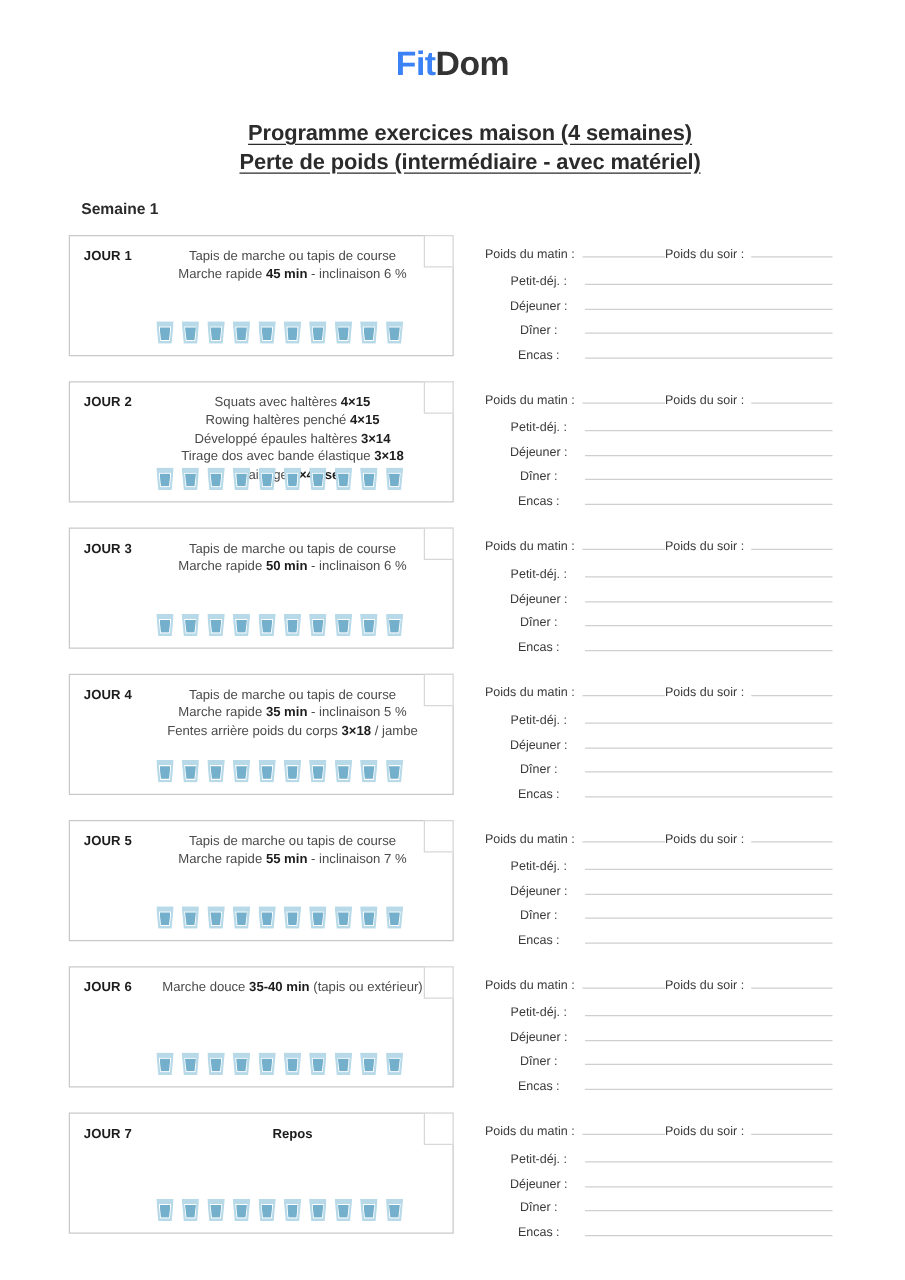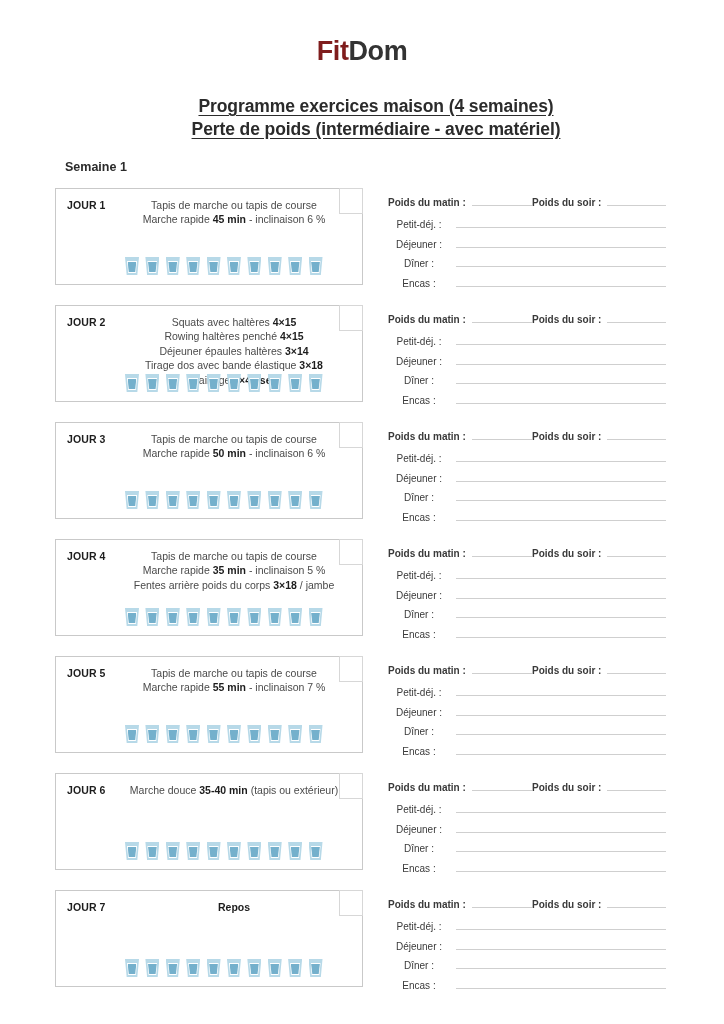--- a/index.html
+++ b/index.html
@@ -22,21 +22,21 @@
     width: 100%;
     text-align: center;
     padding-top: 36px;
   }
   .logo {
     font-size: 27px;
     font-weight: bold;
     letter-spacing: -0.4px;
     display: inline-block;
   }
-  .logo .fit { color: #7f1d1d; }
+  .logo .fit { color: #3b82f6; }
   .logo .dom { color: #333333; }
 
   
   .title-block {
     text-align: center;
     margin-top: 28px;
   }
   .title-line {
     font-size: 17.5px;
     font-weight: bold;
@@ -180,32 +180,31 @@
     height: 12px;
   }
   .weights-row {
     display: flex;
     align-items: baseline;
     height: 21px;
   }
   .w-group {
     display: flex;
     align-items: baseline;
-    font-weight: bold;
   }
   .w-group.first { width: 144px; }
   .w-group.second { flex: 1; }
   .w-rule {
     flex: 1;
     border-bottom: 1px solid #cfcfcf;
     margin-left: 6px;
     height: 12px;
     min-width: 48px;
   }
-  .log-rows { margin-top: 1px; }
+  .log-rows { margin-top: 1px; margin-left: 12px; }
   .log-label-col { width: 62px; flex: none; }
 </style>
 </head>
 <body>
 
 <div class="logo-wrap">
   <div class="logo">
     <span class="fit">Fit</span><span class="dom">Dom</span>
   </div>
 </div>
@@ -310,21 +309,21 @@
         </div>
       </div>
     </div>
     <div class="day-row">
       <div class="card">
         <div class="card-check"></div>
         <div class="day-name">JOUR 2</div>
         <div class="exercises">
           <div class="ex-line"><span>Squats avec haltères </span><b>4×15</b><span></span></div>
           <div class="ex-line"><span>Rowing haltères penché </span><b>4×15</b><span></span></div>
-          <div class="ex-line"><span>Déjeuner épaules haltères </span><b>3×14</b><span></span></div>
+          <div class="ex-line"><span>Développé épaules haltères </span><b>3×14</b><span></span></div>
           <div class="ex-line"><span>Tirage dos avec bande élastique </span><b>3×18</b><span></span></div>
           <div class="ex-line"><span>Gainage </span><b>3×40 sec</b><span></span></div>
         </div>
         <div class="glasses">
           <span class="glass">
             <span class="outer"></span>
             <span class="inner"></span>
             <span class="fill"></span>
           </span>
           <span class="glass">

